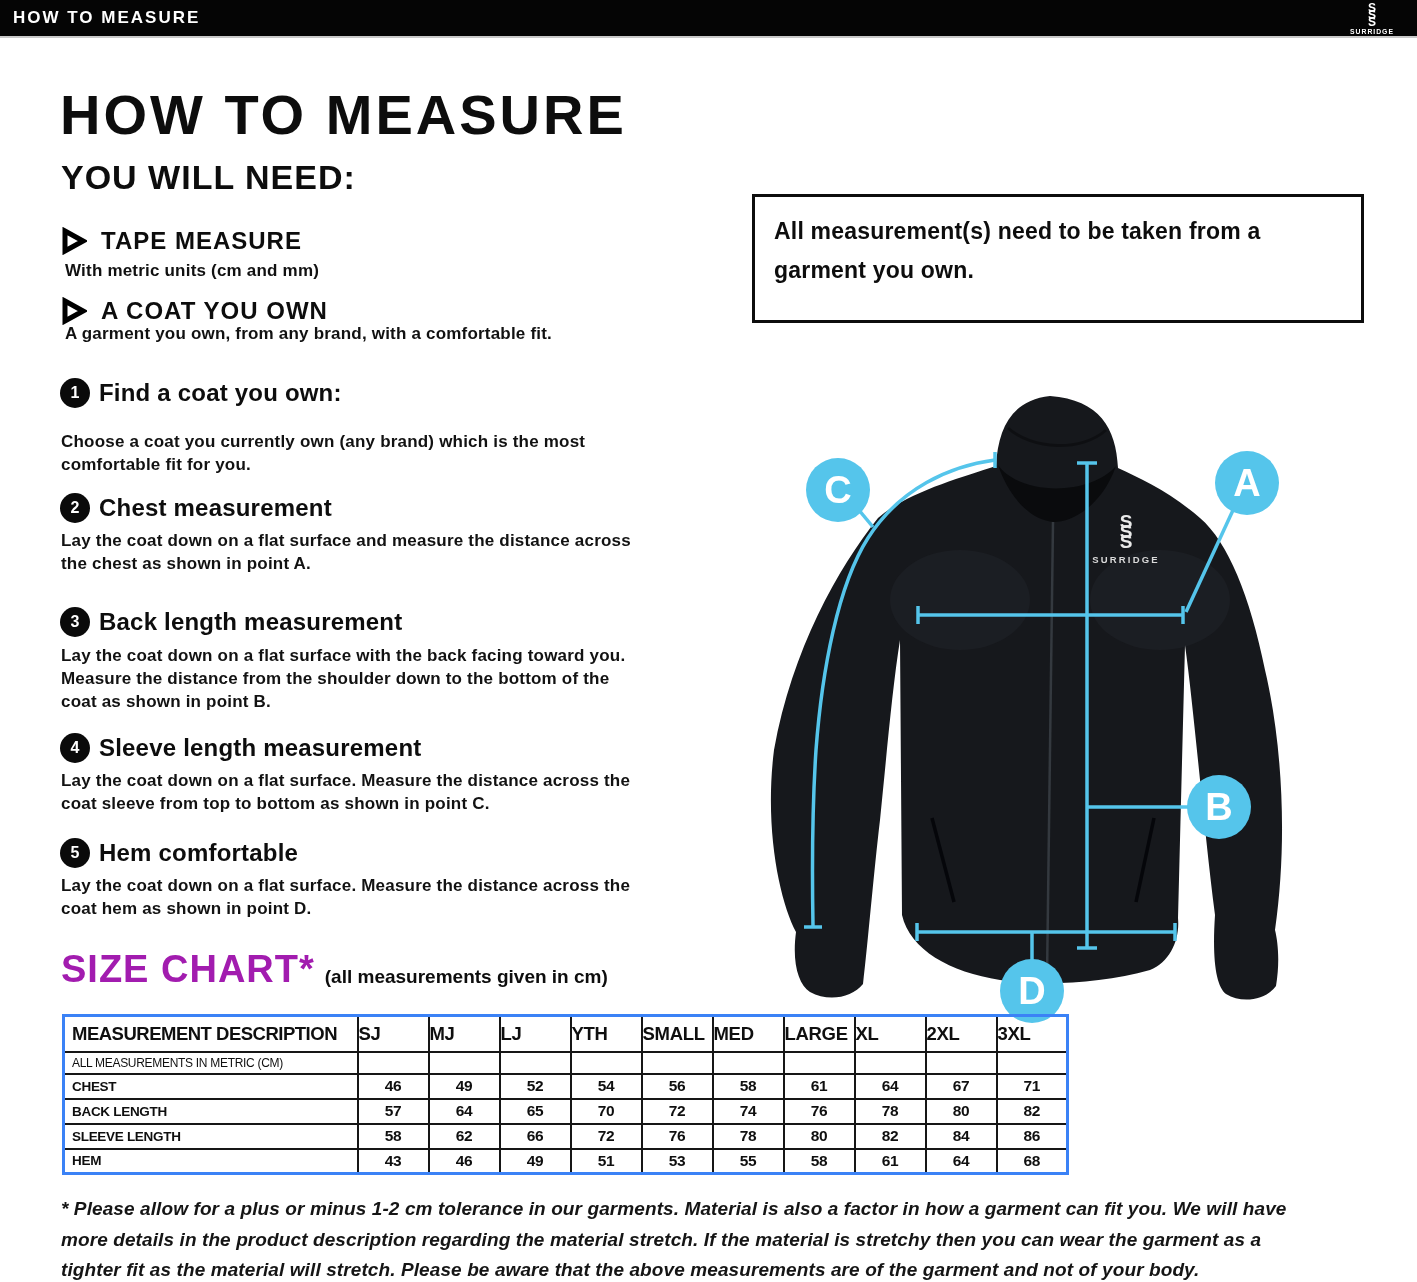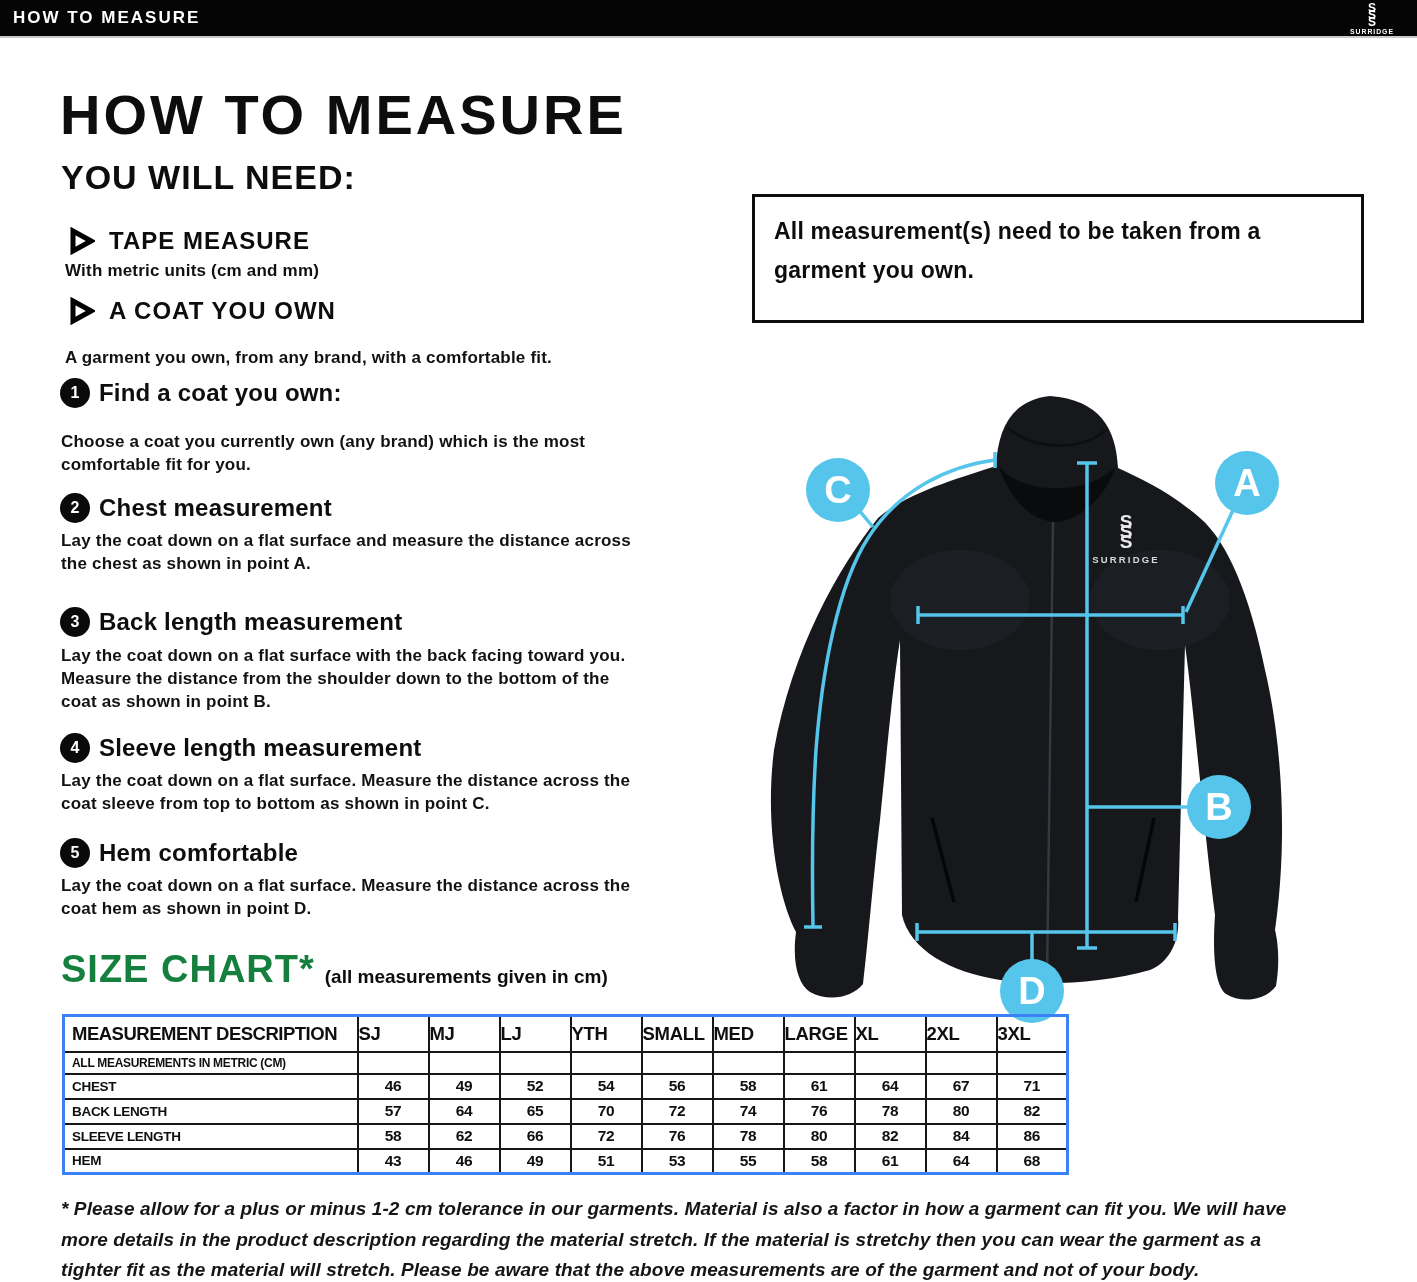--- a/index.html
+++ b/index.html
@@ -19,21 +19,21 @@
     color:#ffffff; font-size:17px; font-weight:bold; letter-spacing:2px;
     padding-left:13px;
   }
   .topbar-logo { position:absolute; right:10px; top:1px; width:70px; height:34px; }
 
   
   .main-title   { left:60px; top:82px;  font-size:56px; font-weight:bold; letter-spacing:3px; color:#0d0d0d; }
   .need-title   { left:61px; top:158px; font-size:34px; font-weight:bold; letter-spacing:1px; color:#0d0d0d; }
 
   
-  .req { left:69px; display:flex; align-items:center;justify-content:center; }
+  .req { left:61px; display:flex; align-items:center;justify-content:center; }
   .req .tri { width:26px; height:28px; margin-right:14px; flex:0 0 auto; }
   .req-label { font-size:24px; font-weight:bold; letter-spacing:1px; color:#0d0d0d; }
   .req-detail { left:65px; font-size:17px; font-weight:bold; letter-spacing:.2px; color:#111; }
 
   
   .step-head { left:60px; display:flex; align-items:center; }
   .step-num {
     width:30px; height:30px; border-radius:50%; background:#0a0a0a; color:#fff;
     font-size:16px; font-weight:bold; display:flex; align-items:center; justify-content:center;
     margin-right:9px; flex:0 0 auto;
@@ -50,34 +50,34 @@
     border:3px solid #0d0d0d; padding:15px 19px;
     font-size:23px; font-weight:bold; line-height:39px; letter-spacing:.2px;
     white-space:pre-line; color:#0d0d0d;
   }
 
   
   .diagram { left:750px; top:370px; width:667px; height:660px; }
 
   
   .sc-head { left:61px; top:948px; display:flex; align-items:flex-end; }
-  .sc-title { font-size:38px; font-weight:bold; letter-spacing:1px; color:#15803d; }
+  .sc-title { font-size:38px; font-weight:bold; letter-spacing:1px; color:#a21caf; }
   .sc-sub   { font-size:19px; font-weight:bold; margin-left:10px; margin-bottom:3px; color:#0d0d0d; }
 
   table.size-table {
     position:absolute; left:62px; top:1014px;
     border-collapse:collapse; border:3px solid #3b82f6; table-layout:fixed;
   }
   .size-table th, .size-table td {
     border:2px solid #161616; color:#0f0f0f; letter-spacing:-0.3px;
     overflow:hidden; white-space:nowrap;
   }
   .size-table th { height:36px; font-size:18.5px; font-weight:bold; text-align:left; }
   .size-table th.desc { text-align:left; padding-left:7px; letter-spacing:-0.5px; }
-  .size-table tr.note td { height:22px; font-size:12px; font-weight:bold; text-align:left; padding-left:7px; }
+  .size-table tr.note td { height:22px; font-size:12px; font-weight:normal; text-align:left; padding-left:7px; }
   .size-table tr.data td { height:25px; font-size:15.5px; font-weight:bold; text-align:center; }
   .size-table tr.data td.lbl { font-size:13.5px; text-align:left; padding-left:7px; }
 
   
   .footnote {
     left:61px; top:1194px; width:1336px;
     font-size:19px; font-weight:bold; font-style:italic; line-height:30.5px;
     letter-spacing:.1px; white-space:pre-line; color:#151515;
   }
 </style>
@@ -106,21 +106,21 @@
   <span class="req-label">TAPE MEASURE</span>
 </div>
 <div class="abs req-detail" style="top:261px;">With metric units (cm and mm)</div>
 
 <div class="abs req" style="top:297px;">
   <svg class="tri" viewBox="0 0 26 28">
     <path d="M4,4 L22,14 L4,24 Z" fill="#ffffff" stroke="#000000" stroke-width="5" stroke-linejoin="miter"></path>
   </svg>
   <span class="req-label">A COAT YOU OWN</span>
 </div>
-<div class="abs req-detail" style="top:348px;">A garment you own, from any brand, with a comfortable fit.</div>
+<div class="abs req-detail" style="top:324px;">A garment you own, from any brand, with a comfortable fit.</div>
 
 <div class="abs step-head" style="top:378px;">
   <span class="step-num">1</span>
   <span class="step-title">Find a coat you own:</span>
 </div>
 <div class="abs step-body" style="top:414px;margin-top:16px;">Choose a coat you currently own (any brand) which is the most
 comfortable fit for you.</div>
 
 <div class="abs step-head" style="top:493px;">
   <span class="step-num">2</span>

